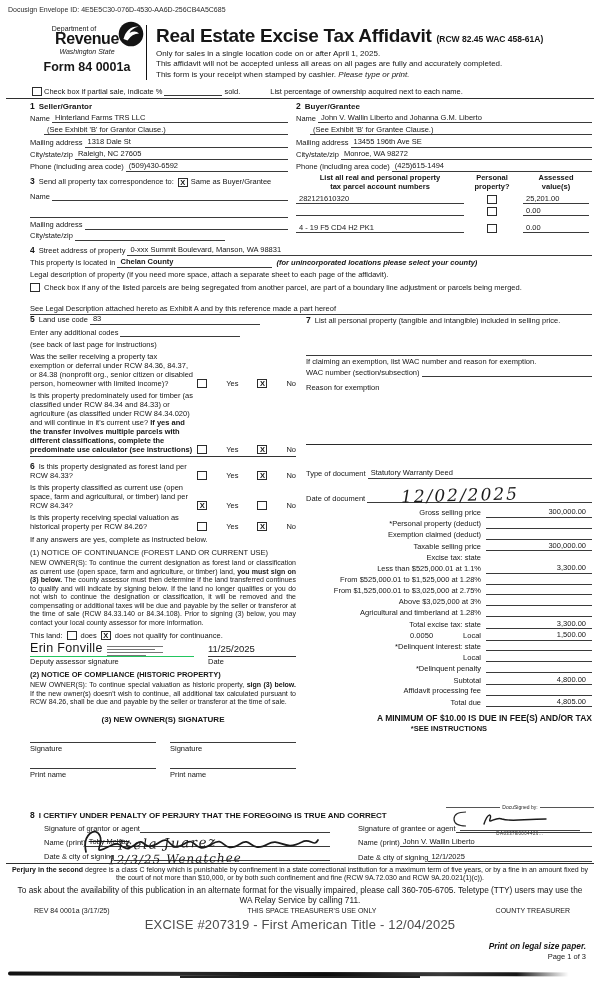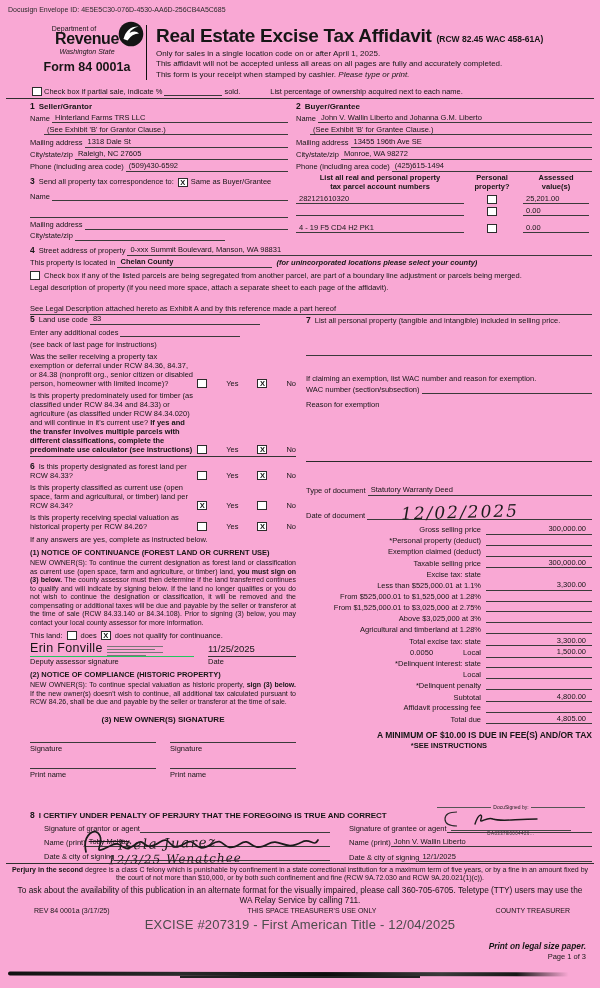--- a/index.html
+++ b/index.html
@@ -1,17 +1,17 @@
 <!DOCTYPE html>
 <html><head>
 <meta charset="utf-8">
 <style>
   *{margin:0;padding:0;box-sizing:border-box}
   html,body{background:#e8e8e8}
-  .page{width:600px;height:988px;background:#f9a8d4;position:relative;margin:0 auto;
+  .page{width:600px;height:988px;background:#ffffff;position:relative;margin:0 auto;
         font-family:"Liberation Sans",sans-serif;font-size:7.5px;color:#161616;overflow:hidden}
   .abs{position:absolute}
   b,.b{font-weight:bold}
   i,.i{font-style:italic}
   .hline{position:absolute;left:6px;right:6px;height:1px;background:#2e2e2e}
   
   .fl{display:inline-block;border-bottom:1px solid #3a3a3a;padding:0 3px 0 3px;min-height:8px;vertical-align:bottom}
   .grow{flex:1}
   .frow{display:flex;align-items:flex-end;margin-top:2.6px;line-height:1.15}
   .frow .lbl{white-space:nowrap;padding-right:2px}
@@ -186,25 +186,25 @@
     <div class="frow" style="margin-top:0">
         <span class="secnum">4</span>
       <span class="lbl">Street address of property</span>
       <span class="fl grow">0-xxx Summit Boulevard, Manson, WA 98831</span>
       </div>
     <div class="frow">
         <span class="lbl">This property is located in</span>
       <span class="fl b" style="width:155px">Chelan County</span>
       <span class="b i" style="padding-left:4px">(for unincorporated locations please select your county)</span>
       </div>
+    <div style="margin-top:2.5px">Legal description of property (if you need more space, attach a separate sheet to each page of the affidavit).</div>
     <div style="margin-top:3.5px;display:flex;gap:4px;align-items:flex-start">
       <span class="cb"></span>
       <span style="flex:1">Check box if any of the listed parcels are being segregated from another parcel, are part of a boundary line adjustment or parcels being merged.</span>
       </div>
-    <div style="margin-top:2.5px">Legal description of property (if you need more space, attach a separate sheet to each page of the affidavit).</div>
     <div class="frow" style="margin-top:13px">
         <span class="fl grow" style="padding-left:0">See Legal Description attached hereto as Exhibit A and by this reference made a part hereof</span>
       </div>
   </div>
 
   <div class="abs" style="top:315px;left:30px;width:562px;display:flex;gap:10px">
 
     <div style="width:266px">
       <div class="frow" style="margin-top:0">
           <span class="secnum">5</span>
@@ -260,21 +260,21 @@
         <span class="qtext">Is this property receiving special valuation as historical property per RCW 84.26?</span>
         <span class="yn">
           <span class="cb"></span>
             <span>Yes</span>
           <span class="cb">X</span>
             <span>No</span>
         </span>
       </div>
       <div style="margin-top:4px">If any answers are yes, complete as instructed below.</div>
 
-      <div style="margin-top:4px;font-weight:bold;font-size:7.5px">(1) NOTICE OF CONTINUANCE (FOREST LAND OR CURRENT USE)</div>
+      <div style="margin-top:4px;font-weight:normal;font-size:7.5px">(1) NOTICE OF CONTINUANCE (FOREST LAND OR CURRENT USE)</div>
       <div class="notice"><span>NEW OWNER(S): To continue the current designation as forest land or classification as current use (open space, farm and agriculture, or timber) land, </span><b>you must sign on (3) below.</b><span> The county assessor must then determine if the land transferred continues to qualify and will indicate by signing below. If the land no longer qualifies or you do not wish to continue the designation or classification, it will be removed and the compensating or additional taxes will be due and payable by the seller or transferor at the time of sale (RCW 84.33.140 or 84.34.108). Prior to signing (3) below, you may contact your local county assessor for more information.</span></div>
 
       <div style="margin-top:4px;display:flex;align-items:center;gap:4px">
         <span>This land:</span>
         <span class="cb"></span>
         <span>does</span>
         <span class="cb">X</span>
         <span>does not qualify for continuance.</span>
       </div>
       <div style="display:flex;gap:14px;align-items:flex-end;margin-top:1px">
@@ -311,21 +311,21 @@
       </div>
     </div>
 
     <div style="flex:1;position:relative">
       <div style="line-height:1.25">
         <span class="secnum">7</span><span>List all personal property (tangible and intangible) included in selling price.</span>
       </div>
       <div class="frow" style="margin-top:22px">
           <span class="fl grow"></span>
         </div>
-      <div style="margin-top:18px;line-height:1.25">If claiming an exemption, list WAC number and reason for exemption.</div>
+      <div style="margin-top:1px;line-height:1.25">If claiming an exemption, list WAC number and reason for exemption.</div>
       <div class="frow">
           <span class="lbl">WAC number (section/subsection)</span>
           <span class="fl grow"></span>
         </div>
       <div style="margin-top:6px">Reason for exemption</div>
 
       <div style="border-bottom:1.4px solid #2a2a2a;margin-top:52px"></div>
 
       <div class="frow" style="margin-top:24px">
           <span class="lbl">Type of document</span>
@@ -411,21 +411,21 @@
             <span class="fee-line">4,805.00</span>
           </div>
       </div>
       <div style="margin-top:6px;text-align:right;font-weight:bold;font-size:8.5px">A MINIMUM OF $10.00 IS DUE IN FEE(S) AND/OR TAX</div>
       <div style="margin-top:1px;text-align:center;font-weight:bold;font-size:7.5px">*SEE INSTRUCTIONS</div>
     </div>
   </div>
 
   <div class="abs" style="top:810px;left:30px;width:562px">
     <div><span class="secnum">8</span><b style="font-size:8px">I CERTIFY UNDER PENALTY OF PERJURY THAT THE FOREGOING IS TRUE AND CORRECT</b></div>
-    <div style="display:flex;gap:19px">
+    <div style="display:flex;gap:28px">
       <div style="width:300px;position:relative;padding-left:14px">
         <div class="s8row">
             <span class="lbl">Signature of grantor or agent</span>
             <span class="fl grow"></span>
           </div>
         <div class="s8row">
             <span class="lbl">Name (print)</span>
           <span class="fl grow strike">Toby McKay</span>
           </div>
         <div class="s8row">

